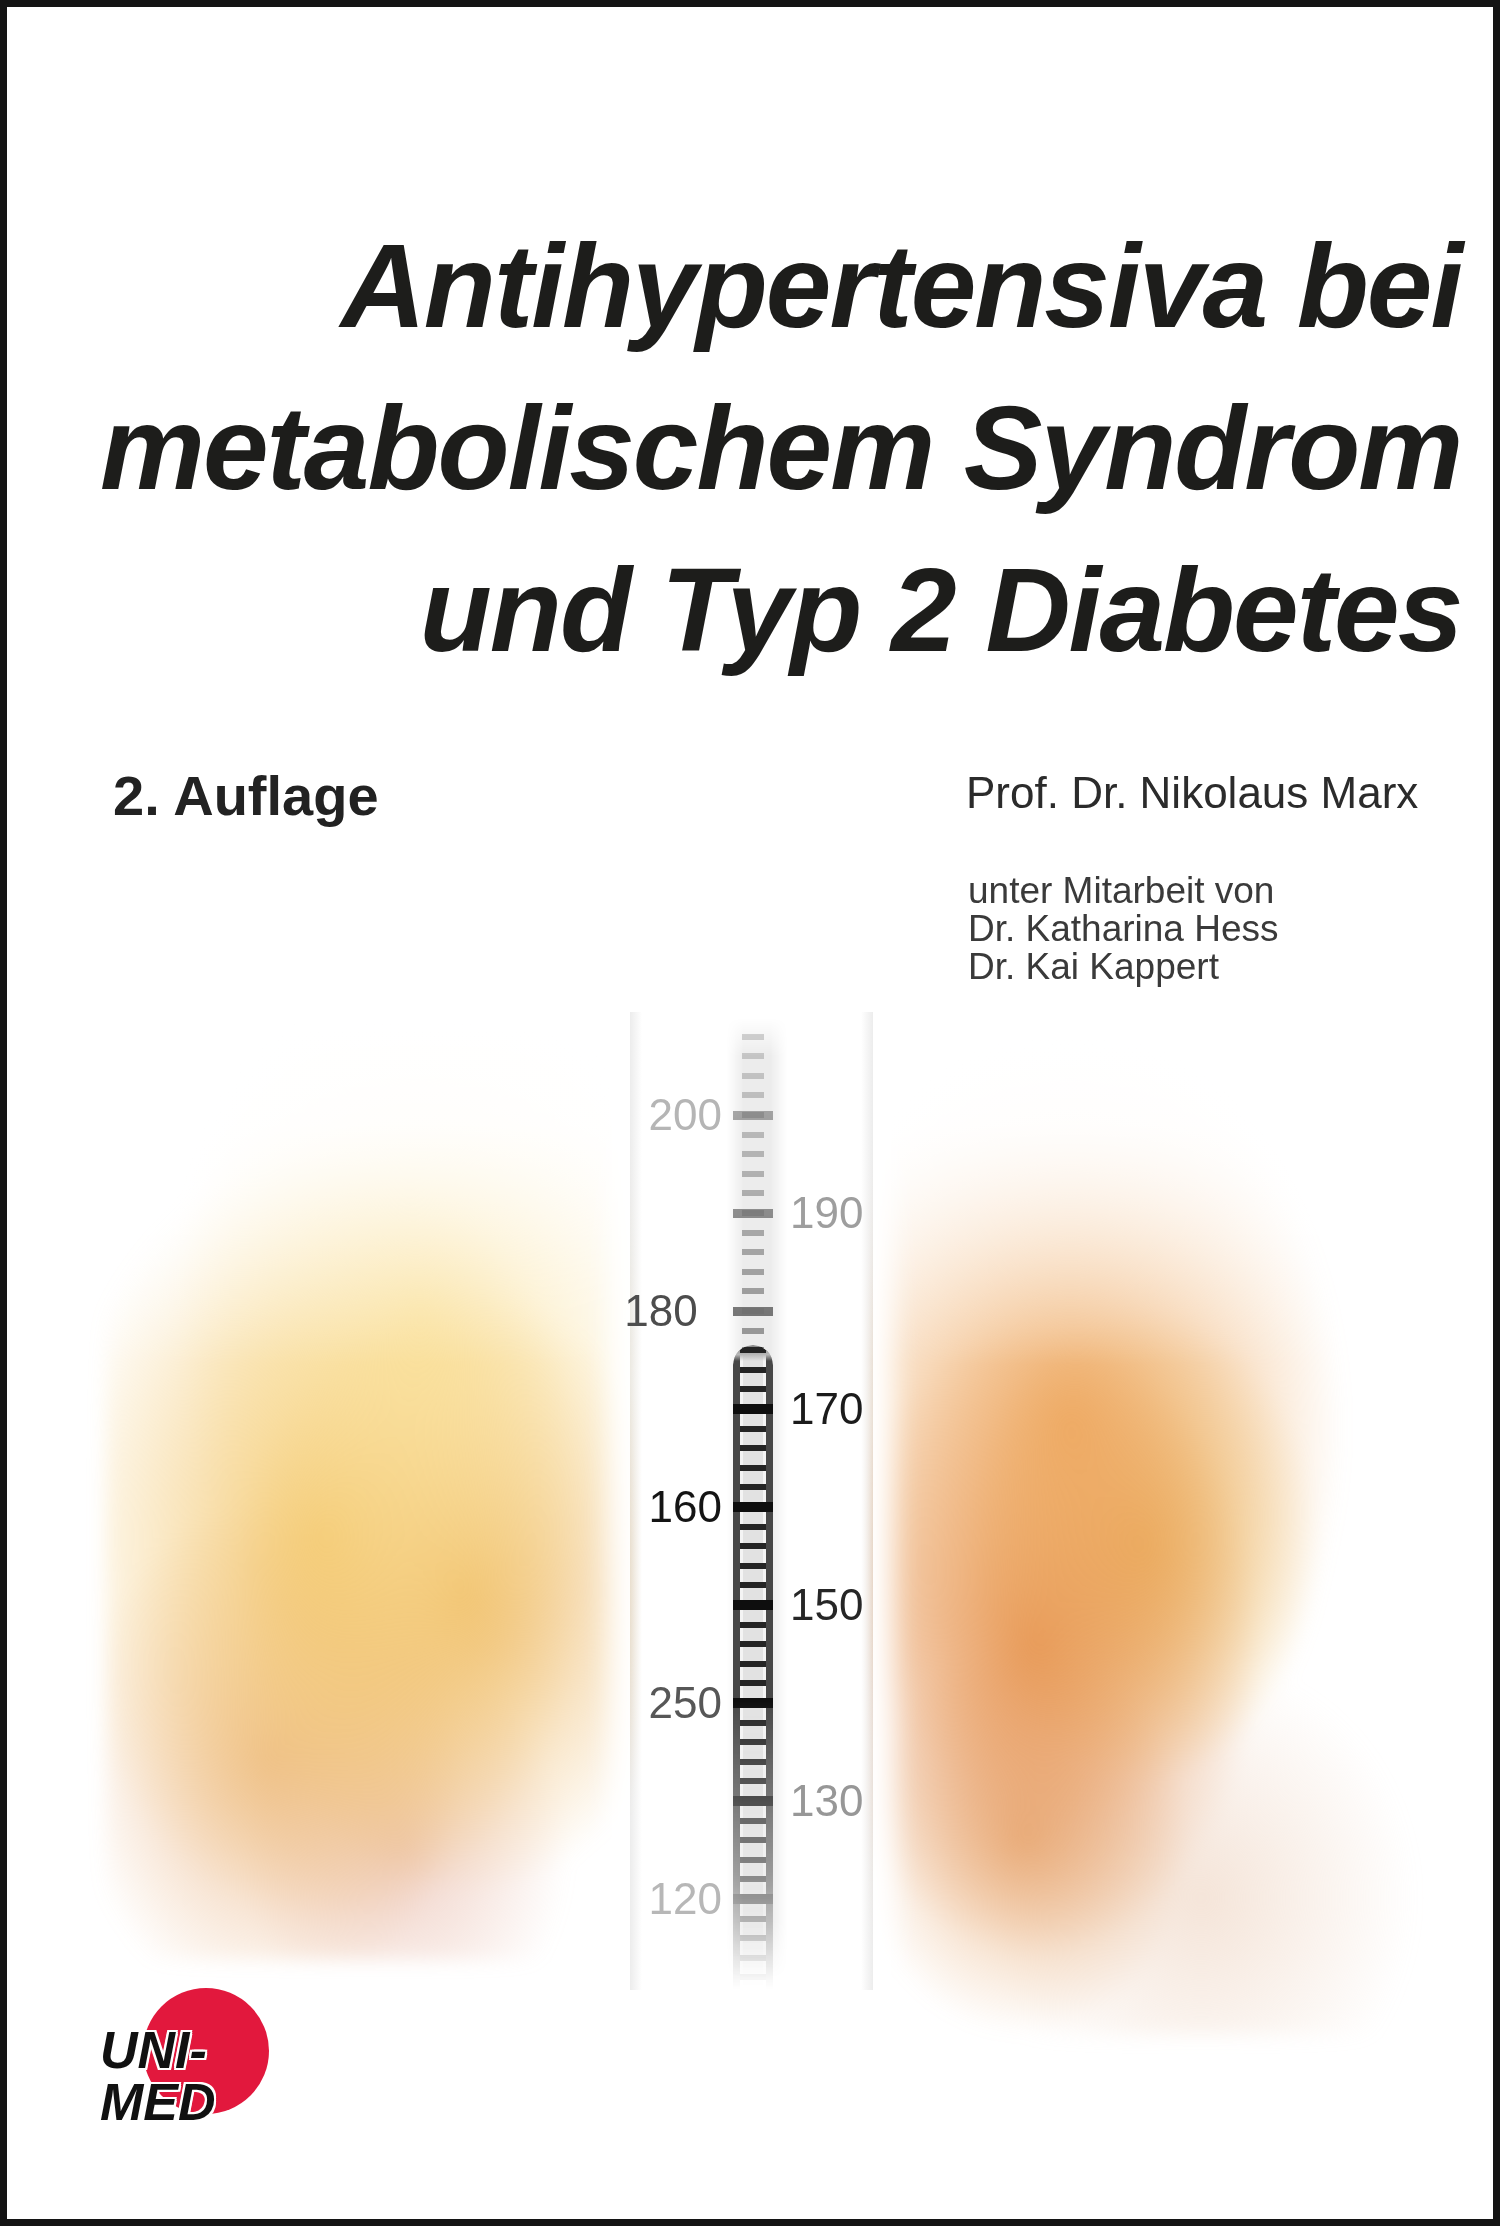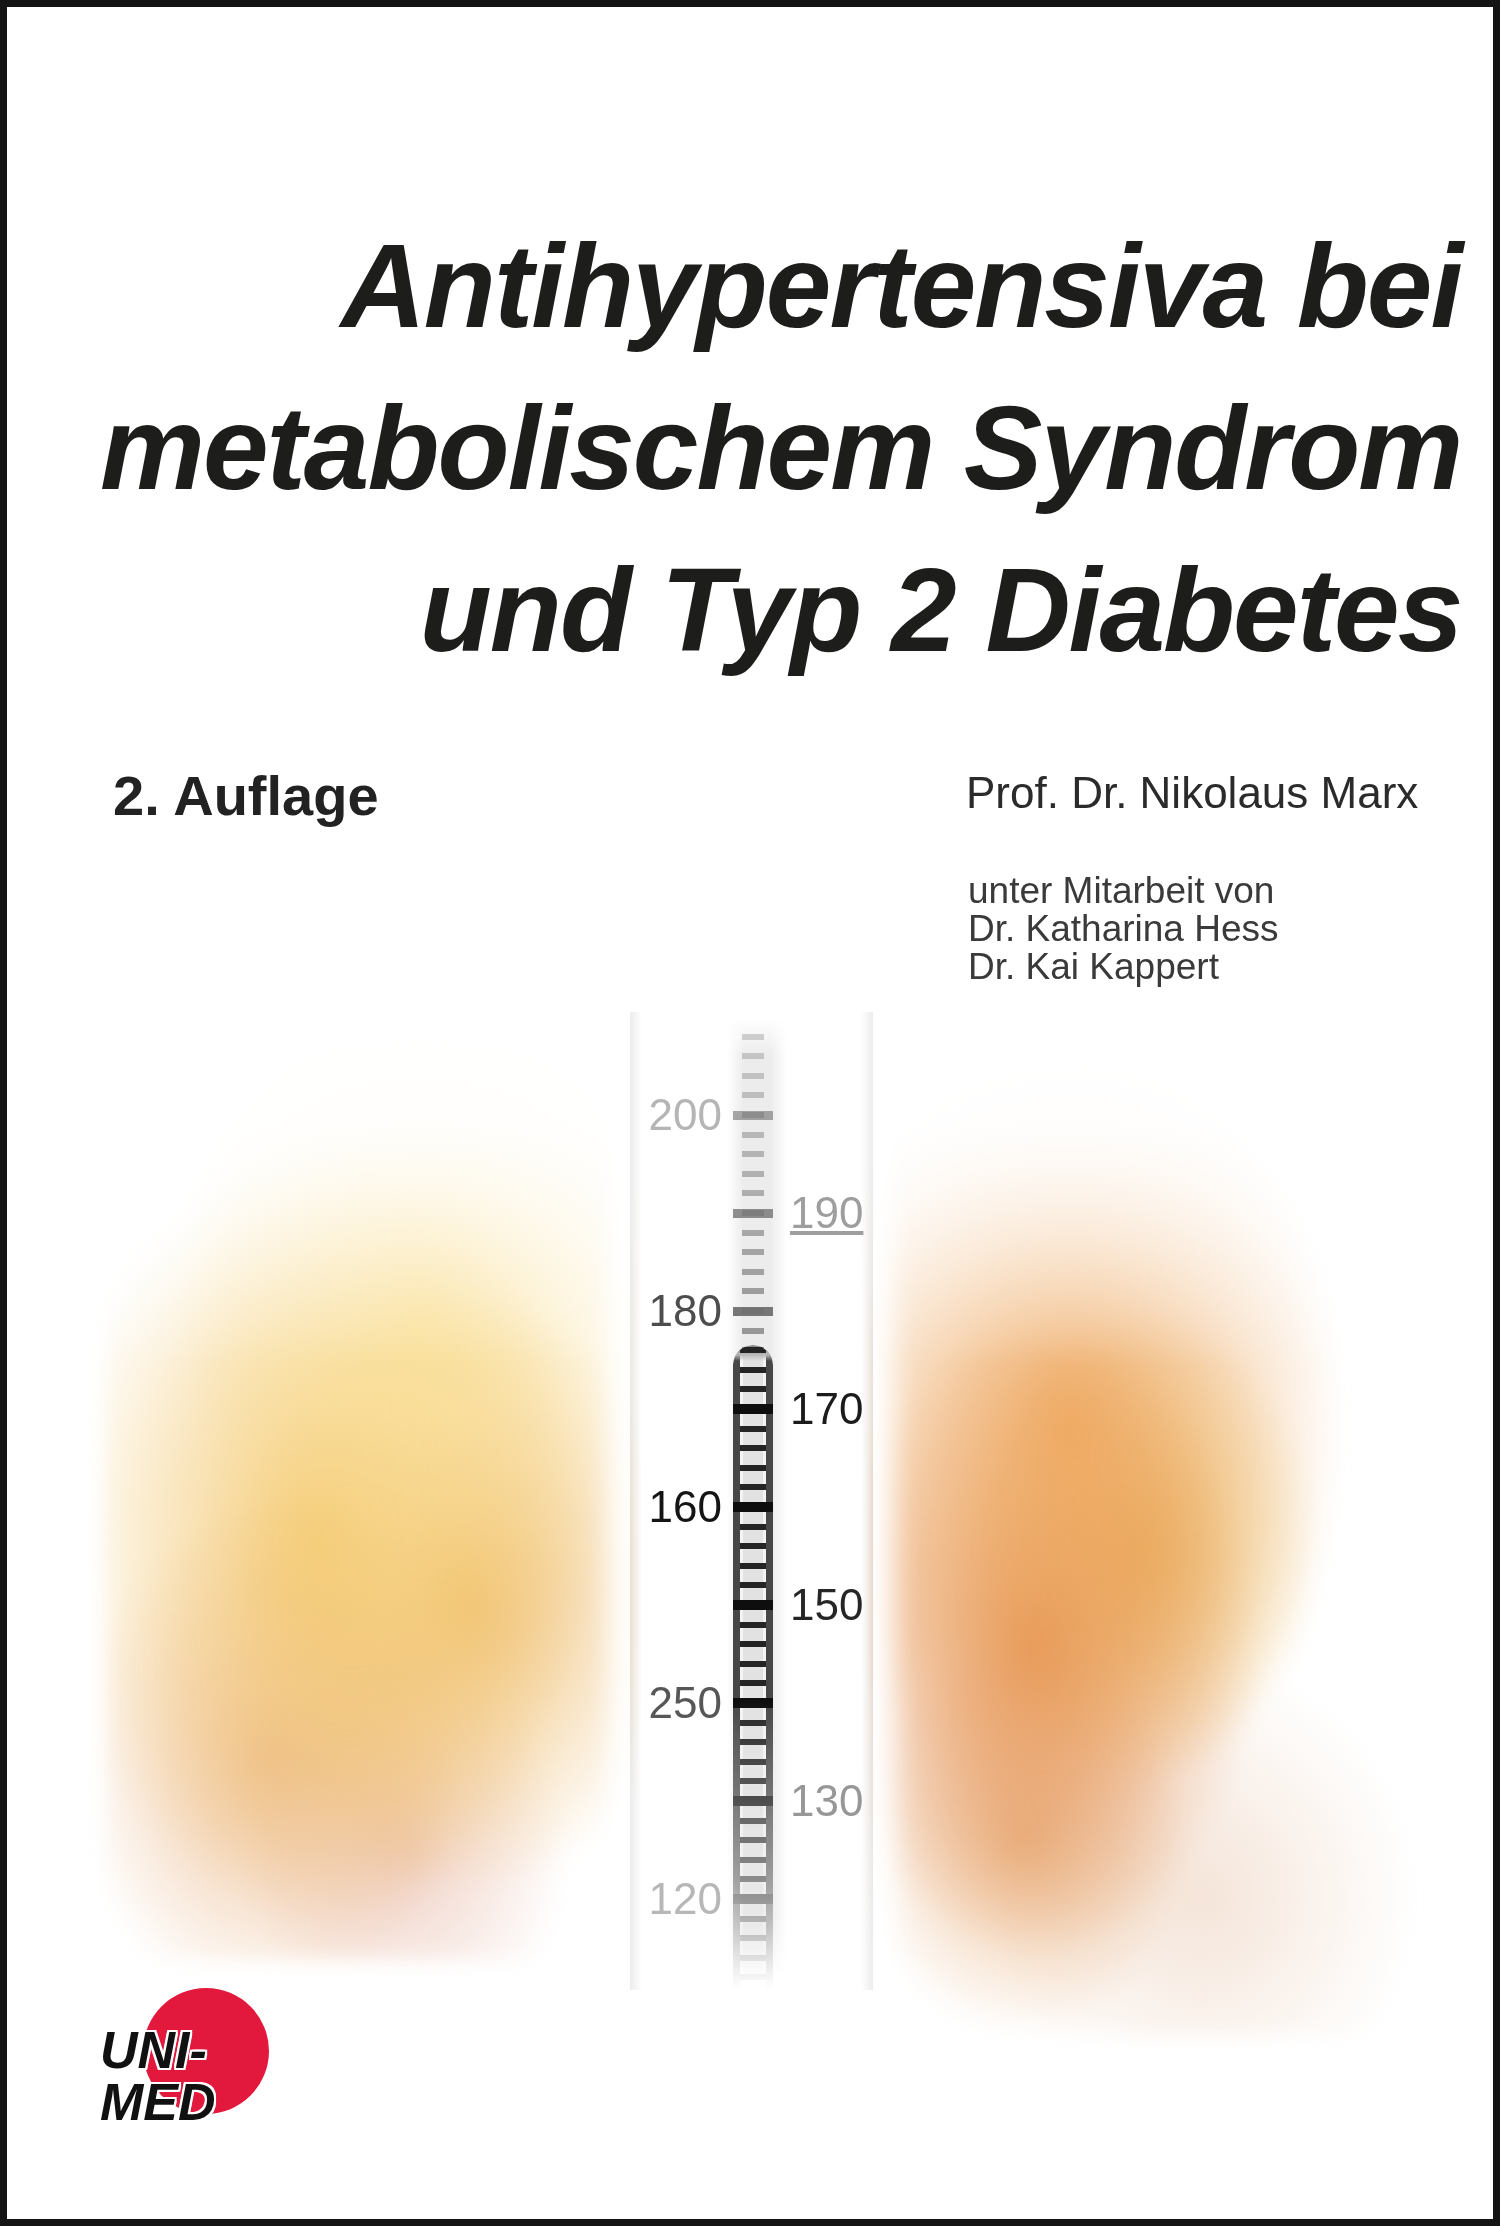--- a/index.html
+++ b/index.html
@@ -62,22 +62,22 @@
   .tube-cap{position:absolute;left:0;top:0;width:100%;height:16px;border-radius:20px 20px 0 0;
     background:linear-gradient(to bottom,#828282,#b8b8b8 60%,rgba(184,184,184,0));}
   .tube-minor{position:absolute;left:7px;top:0;width:26px;height:100%;
     background:repeating-linear-gradient(to bottom,transparent 0 2.2px,#242424 2.2px 8.2px,transparent 8.2px 19.6px);}
   .tube-major{position:absolute;left:0;top:0;width:100%;height:100%;
     background:repeating-linear-gradient(to bottom,transparent 0 59px,#0e0e0e 59px 69px,transparent 69px 98px);}
 
   .sl{position:absolute;z-index:4;font-size:44px;line-height:48px;}
   .sl-left{left:600px;width:122px;text-align:right;}
   .sl-right{left:790px;}
-  .sl-200{top:1091px;color:#b5b5b5;} .sl-190{top:1189px;color:#9e9e9e;text-decoration:underline;}
-  .sl-180{top:1287px;color:#4d4d4d;} .sl-170{top:1385px;color:#1b1b1b;}
+  .sl-200{top:1091px;color:#b5b5b5;} .sl-190{top:1189px;color:#9e9e9e;}
+  .sl-180{top:1287px;color:#4d4d4d;text-align:center;} .sl-170{top:1385px;color:#1b1b1b;}
   .sl-160{top:1483px;color:#141414;} .sl-150{top:1581px;color:#262626;}
   .sl-140{top:1679px;color:#575757;} .sl-130{top:1777px;color:#979797;}
   .sl-120{top:1875px;color:#b7b7b7;}
 
   
   .logo{position:absolute;left:0;top:0;z-index:5;}
   .logo-circle{position:absolute;left:143px;top:1988px;width:126px;height:126px;
     border-radius:50%;background:#e2183d;}
   .logo-text{position:absolute;left:100px;top:2024px;font-size:52px;line-height:52px;
     font-weight:bold;font-style:italic;letter-spacing:0px;color:#111;

